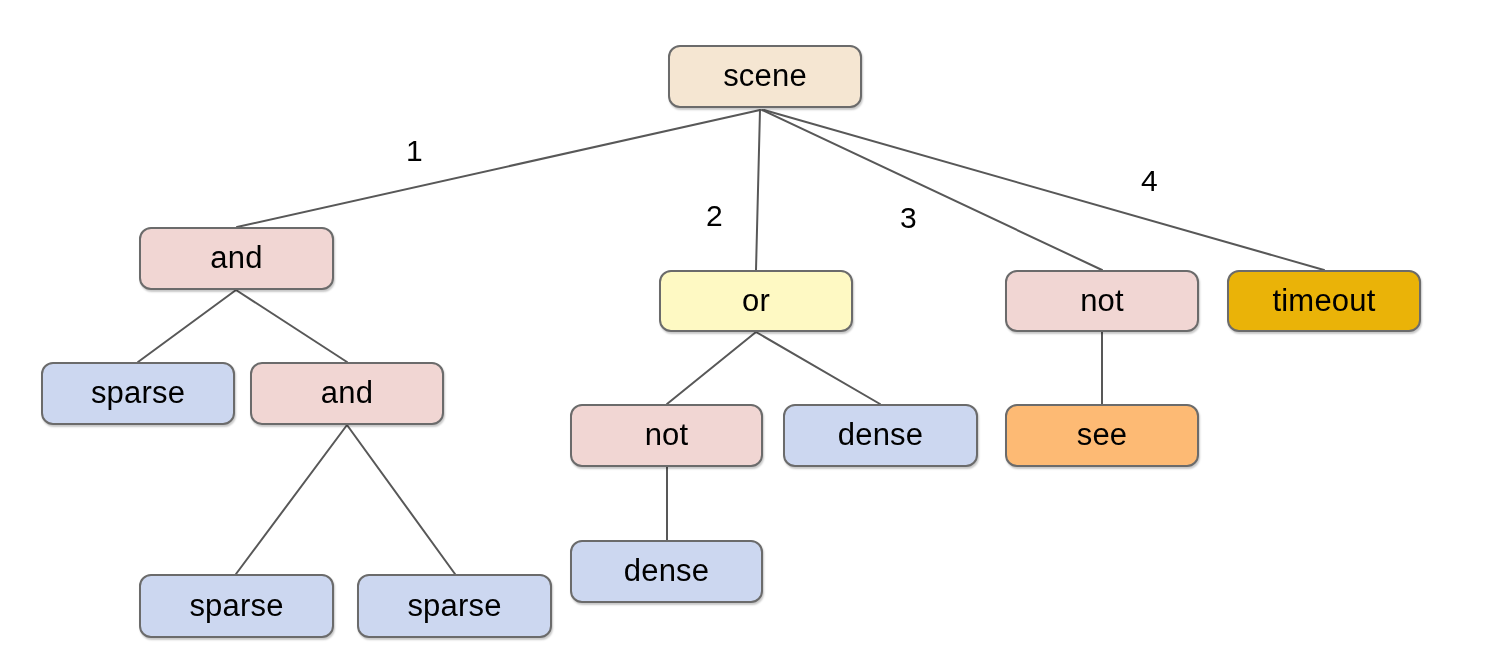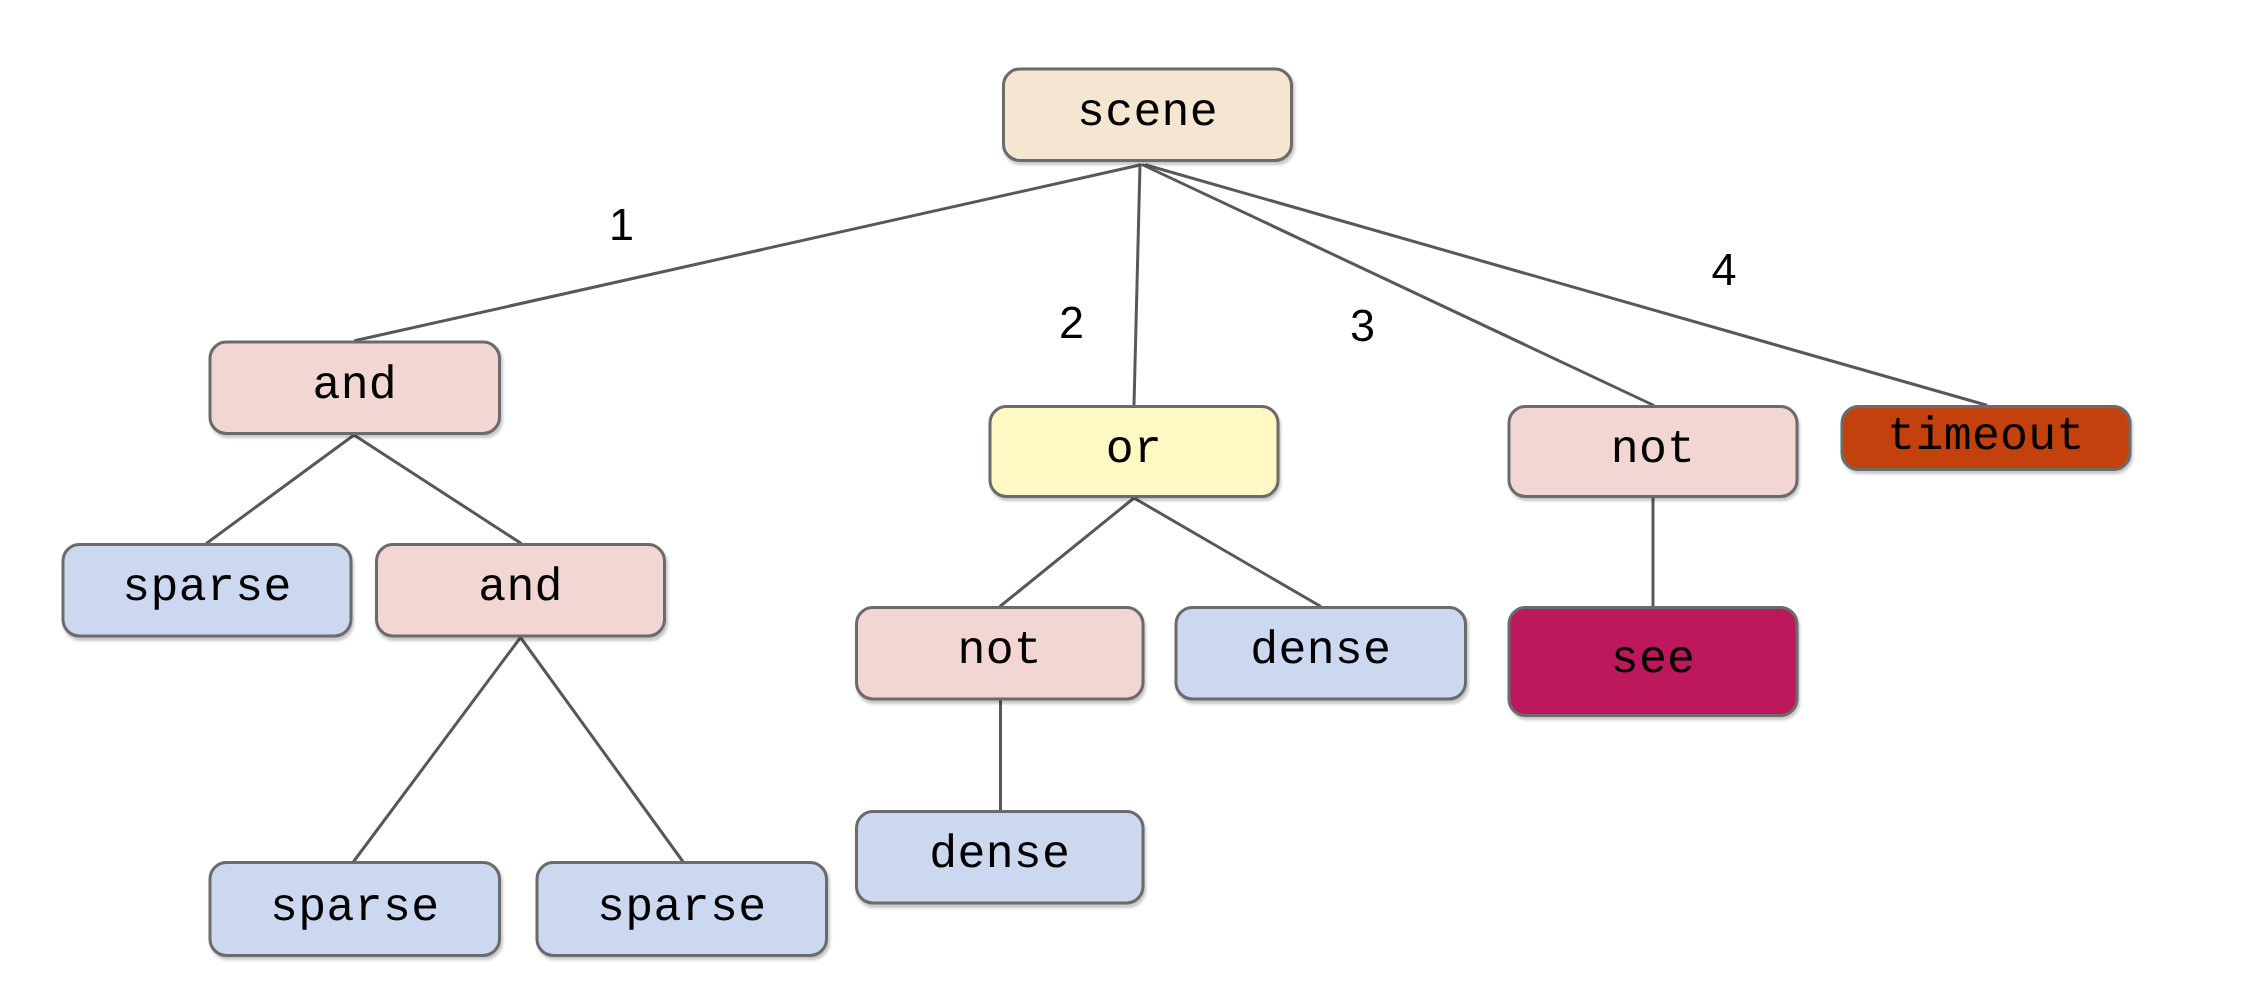--- a/index.html
+++ b/index.html
@@ -31,21 +31,20 @@
     border-radius: 12px;
     display: flex;
     align-items: center;
     justify-content: center;
     color: #000000;
     font-size: 31px;
     line-height: 1;
     letter-spacing: 0.2px;
     box-shadow: 1px 2px 2px rgba(0,0,0,0.22);
     white-space: nowrap;
-    font-family: Liberation Mono, monospace;
   }
   .node-label {
     display: block;
     transform: translateY(-1px);
   }
   .edge-label {
     position: absolute;
     color: #000000;
     font-size: 30px;
     line-height: 1;
@@ -76,36 +75,36 @@
       </div>
       <div class="node" style="left: 139px; top: 227px; width: 195px; height: 63px; background: rgb(241, 214, 211); border-color: rgb(107, 107, 107);">
         <span class="node-label">and</span>
       </div>
       <div class="node" style="left: 659px; top: 270px; width: 194px; height: 62px; background: #fef9c3; border-color: rgb(107, 107, 107);">
         <span class="node-label">or</span>
       </div>
       <div class="node" style="left: 1005px; top: 270px; width: 194px; height: 62px; background: rgb(241, 214, 211); border-color: rgb(107, 107, 107);">
         <span class="node-label">not</span>
       </div>
-      <div class="node" style="left: 1227px; top: 270px; width: 194px; height: 44px; background: #c2410c; border-color: rgb(107, 107, 107);">
+      <div class="node" style="left: 1227px; top: 270px; width: 194px; height: 62px; background: #eab308; border-color: rgb(107, 107, 107);">
         <span class="node-label">timeout</span>
       </div>
       <div class="node" style="left: 41px; top: 362px; width: 194px; height: 63px; background: rgb(204, 215, 240); border-color: rgb(107, 107, 107);">
         <span class="node-label">sparse</span>
       </div>
       <div class="node" style="left: 250px; top: 362px; width: 194px; height: 63px; background: rgb(241, 214, 211); border-color: rgb(107, 107, 107);">
         <span class="node-label">and</span>
       </div>
       <div class="node" style="left: 570px; top: 404px; width: 193px; height: 63px; background: rgb(241, 214, 211); border-color: rgb(107, 107, 107);">
         <span class="node-label">not</span>
       </div>
       <div class="node" style="left: 783px; top: 404px; width: 195px; height: 63px; background: rgb(204, 215, 240); border-color: rgb(107, 107, 107);">
         <span class="node-label">dense</span>
       </div>
-      <div class="node" style="left: 1005px; top: 404px; width: 194px; height: 74px; background: #be185d; border-color: rgb(107, 107, 107);">
+      <div class="node" style="left: 1005px; top: 404px; width: 194px; height: 63px; background: #fdba74; border-color: rgb(107, 107, 107);">
         <span class="node-label">see</span>
       </div>
       <div class="node" style="left: 570px; top: 540px; width: 193px; height: 63px; background: rgb(204, 215, 240); border-color: rgb(107, 107, 107);">
         <span class="node-label">dense</span>
       </div>
       <div class="node" style="left: 139px; top: 574px; width: 195px; height: 64px; background: rgb(204, 215, 240); border-color: rgb(107, 107, 107);">
         <span class="node-label">sparse</span>
       </div>
       <div class="node" style="left: 357px; top: 574px; width: 195px; height: 64px; background: rgb(204, 215, 240); border-color: rgb(107, 107, 107);">
         <span class="node-label">sparse</span>

